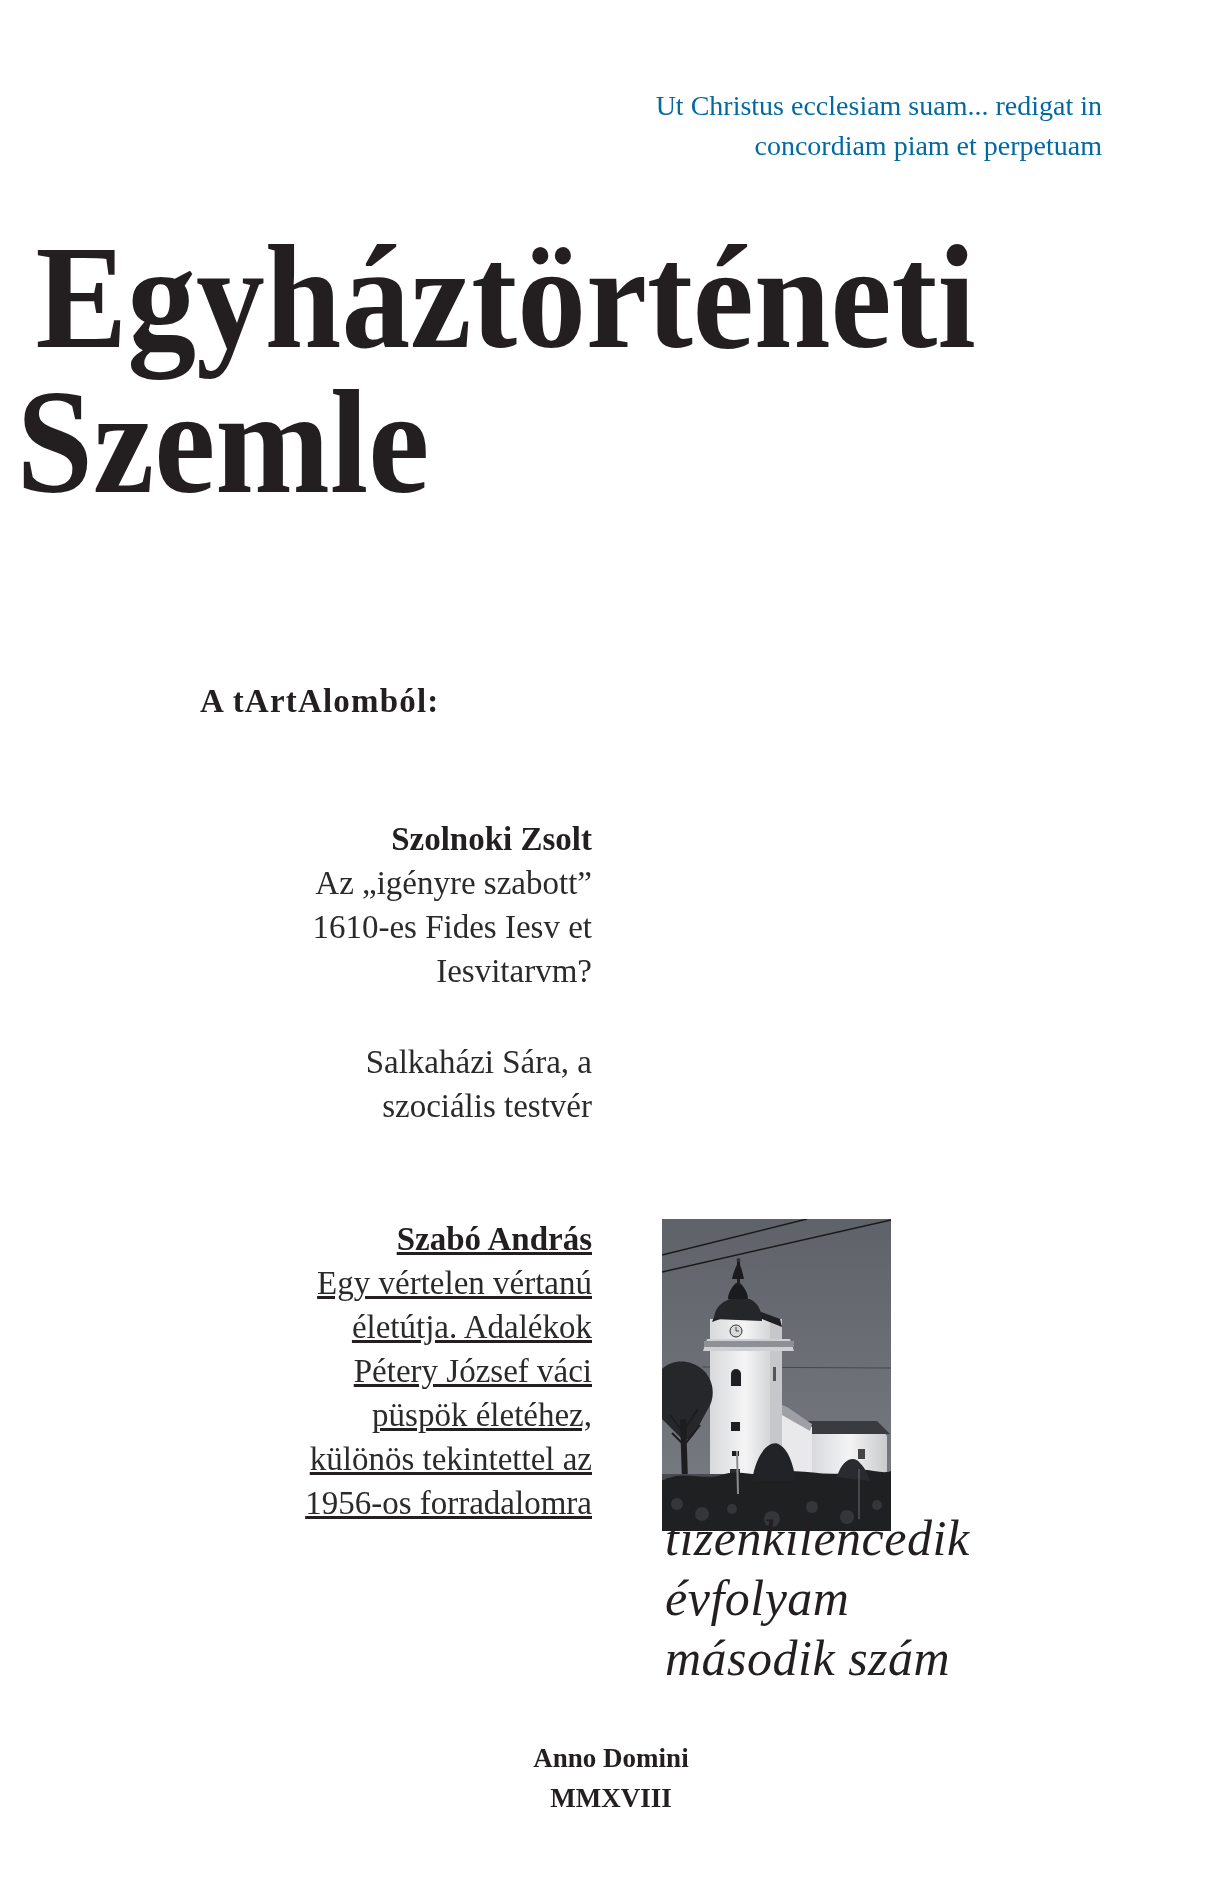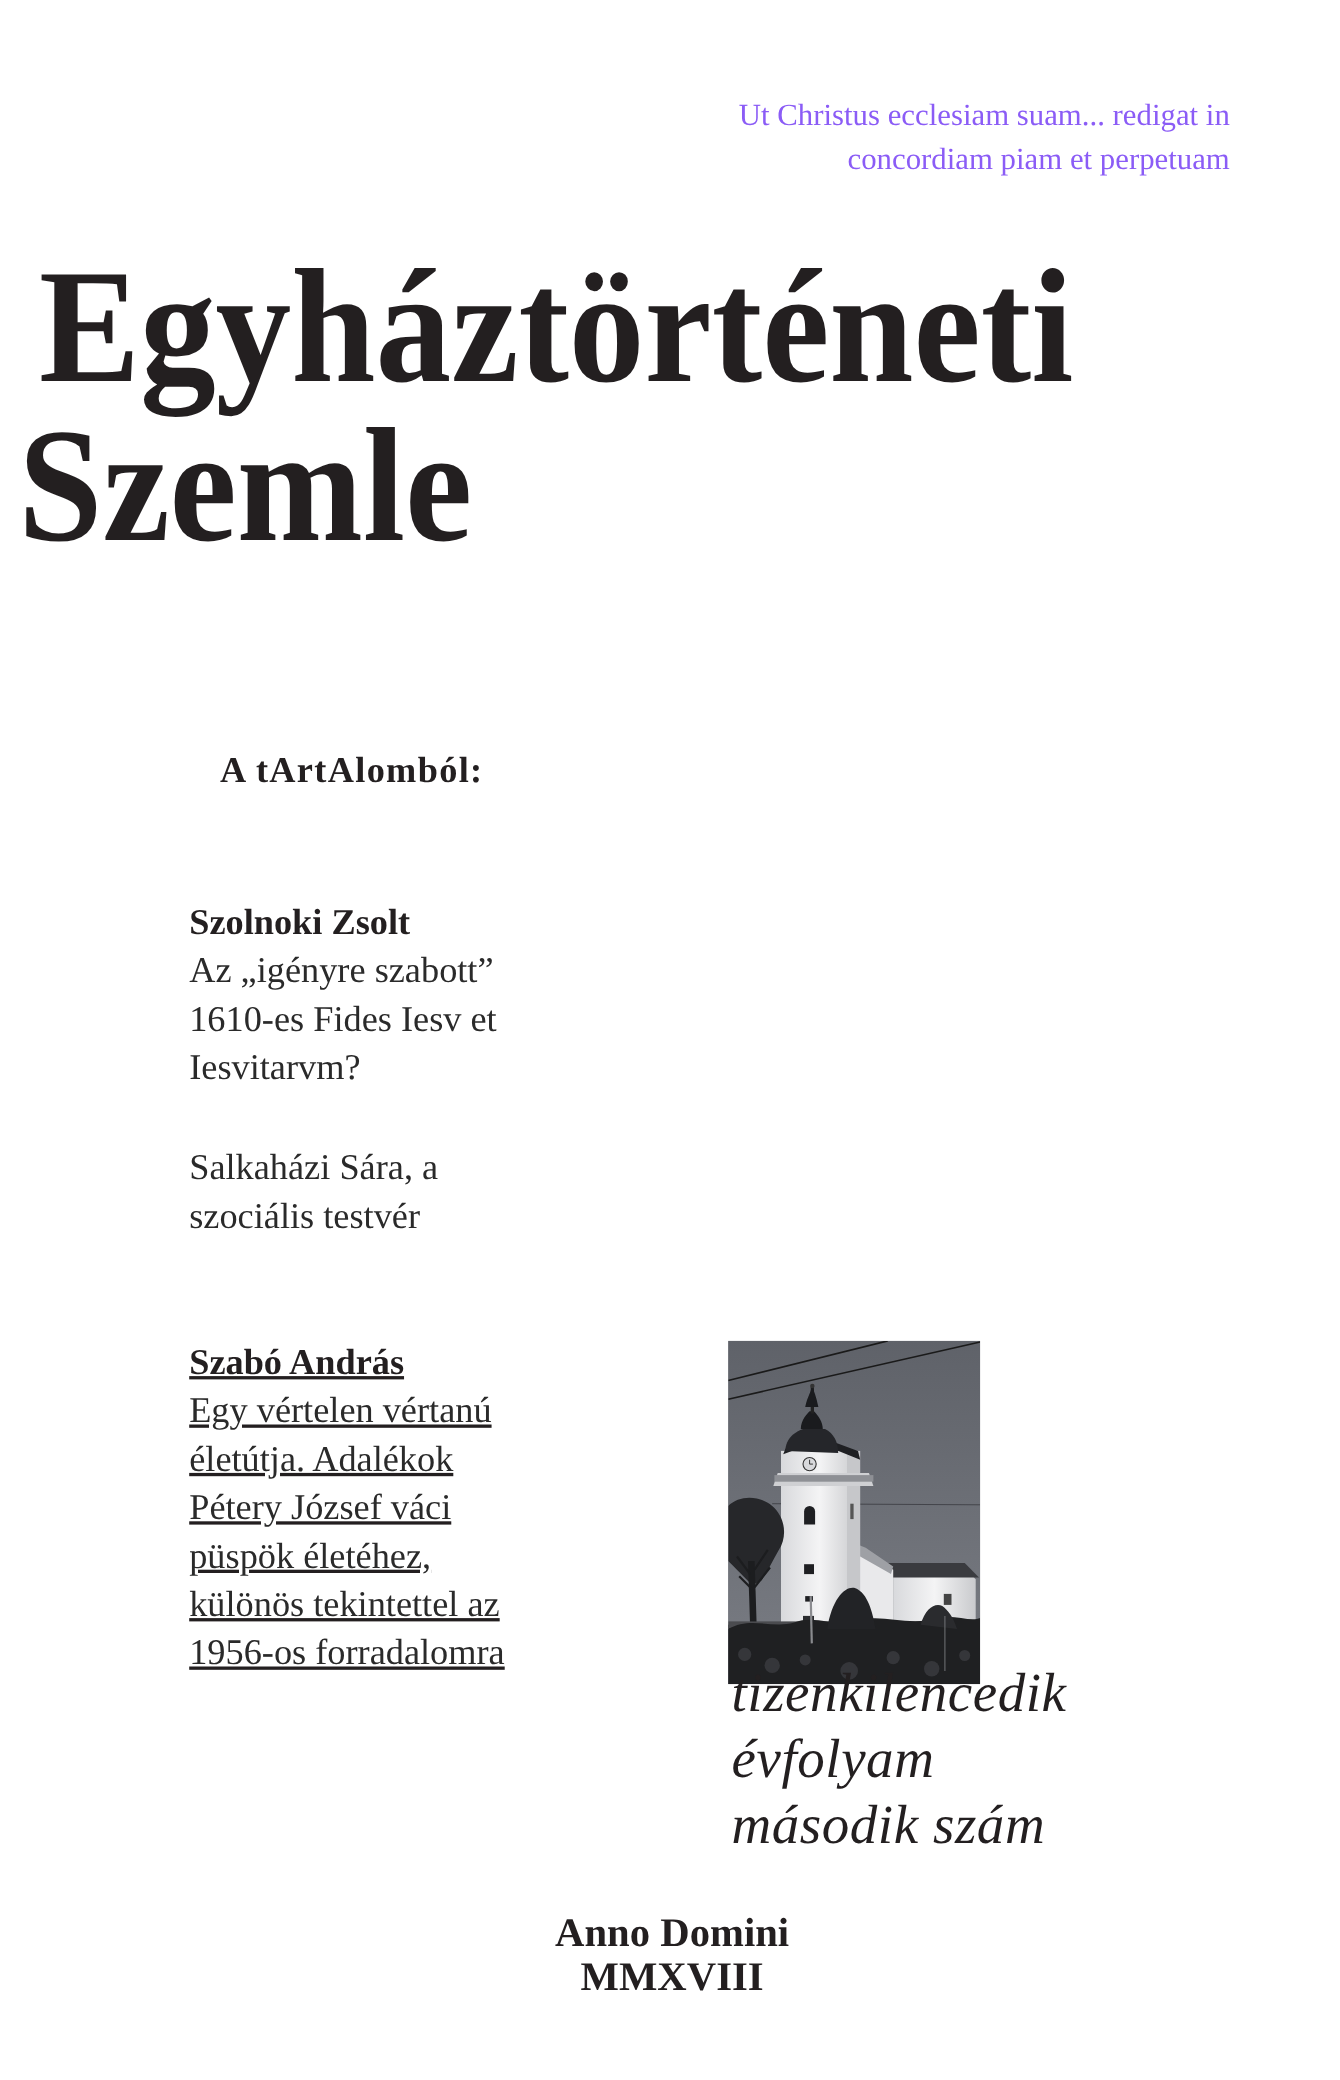--- a/index.html
+++ b/index.html
@@ -1,38 +1,38 @@
 <!DOCTYPE html>
 <html><head>
 <meta charset="utf-8">
 <style>
   html, body { margin: 0; padding: 0; background: #ffffff; }
   body { width: 1218px; height: 1891px; position: relative; overflow: hidden;
          font-family: "Liberation Serif", "DejaVu Serif", serif; color: #231f20; }
   .abs { position: absolute; }
-  .epigraph { right: 100px; top: 86px; width: 700px; text-align: right;
-              font-size: 28px; line-height: 40px; color: #8b5cf6; }
+  .epigraph { right: 116px; top: 86px; width: 700px; text-align: right;
+              font-size: 28px; line-height: 40px; color: #0369a1; }
   .epigraph div { white-space: nowrap; }
   .title { left: 0; width: 1218px; top: 225px; text-align: left;
            font-size: 148px; line-height: 145px; font-weight: bold; color: #231f20; }
   .title div { display: block; white-space: nowrap; }
   .title span { display: inline-block; transform: scaleX(0.93); transform-origin: center; }
   .title .l2 { margin-left: 1px; }
   .toc-heading { left: 200px; top: 669px; font-size: 33px; line-height: 33px;
                  font-weight: bold; letter-spacing: 1.2px; white-space: nowrap; margin-top: 16px; }
-  .article { right: 626px; width: 420px; font-size: 33px; line-height: 44px; }
+  .article { right: 626px; width: 420px; text-align: right; font-size: 33px; line-height: 44px; }
   .article .author { font-weight: bold; white-space: nowrap; }
   .article .line { white-space: nowrap; color: #2a2a2a; }
   .photo { left: 662px; top: 1219px; width: 229px; height: 312px; overflow: hidden; background: #6b6e75; }
   .photo svg { display: block; }
   .issue { left: 665px; top: 1508px; font-size: 50px; line-height: 60px; font-style: italic;
            white-space: nowrap; color: #231f20; letter-spacing: 0.5px; }
   .issue div { white-space: nowrap; }
   .colophon { left: 411px; width: 400px; top: 1738px; text-align: center;
-              font-size: 37px; line-height: 40px; font-weight: bold; }
+              font-size: 27px; line-height: 40px; font-weight: bold; }
 </style>
 </head>
 <body>
 
 <div class="abs epigraph">
   <div>Ut Christus ecclesiam suam... redigat in</div>
   <div>concordiam piam et perpetuam</div>
 </div>
 
 <div class="abs title">

